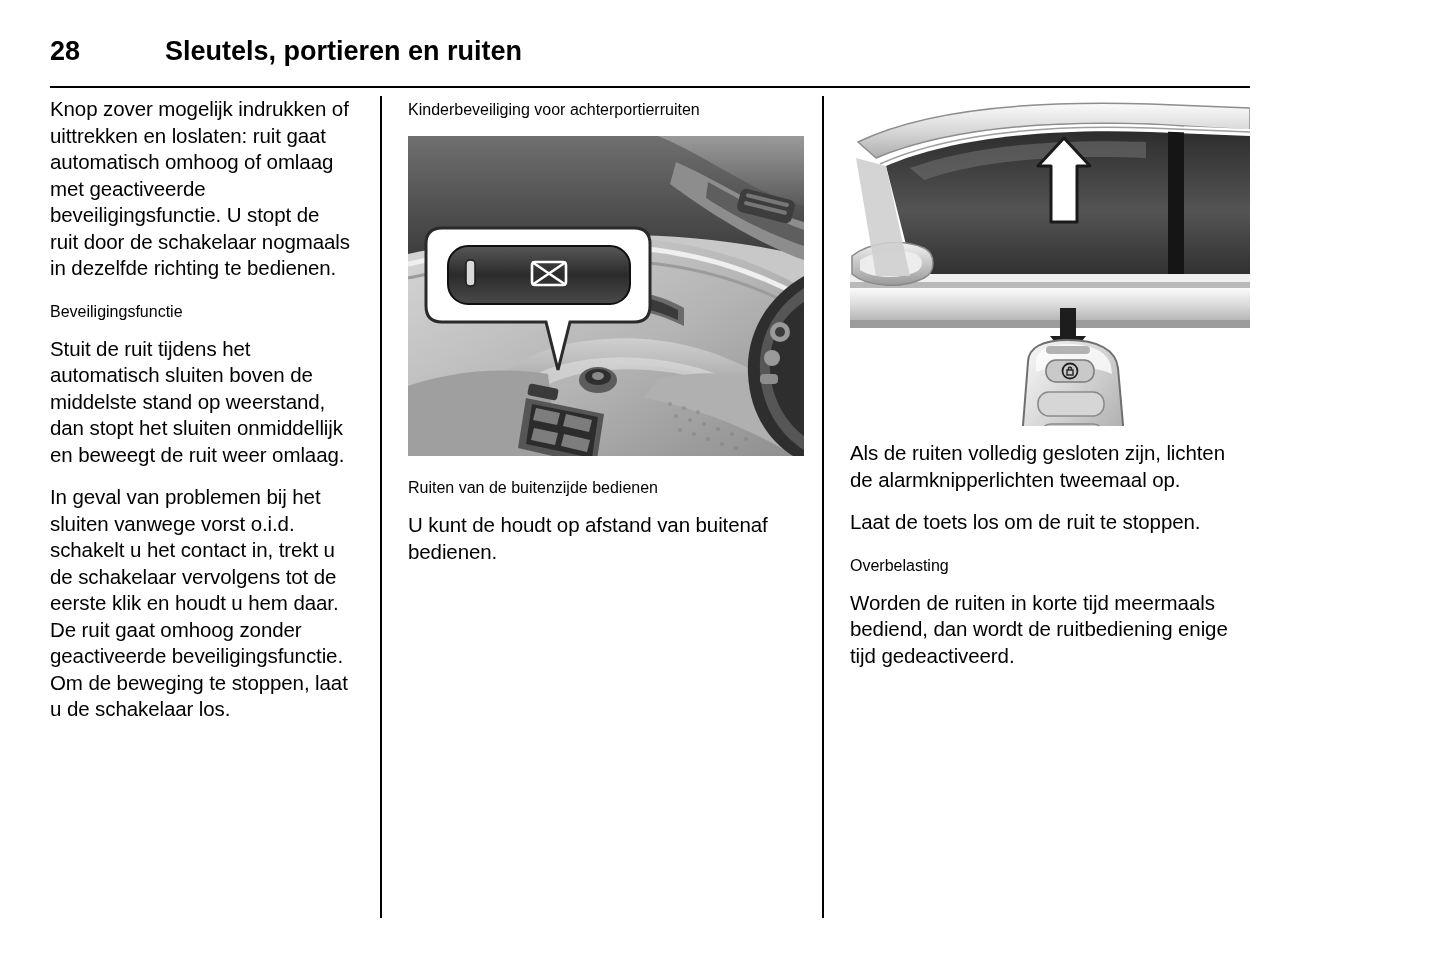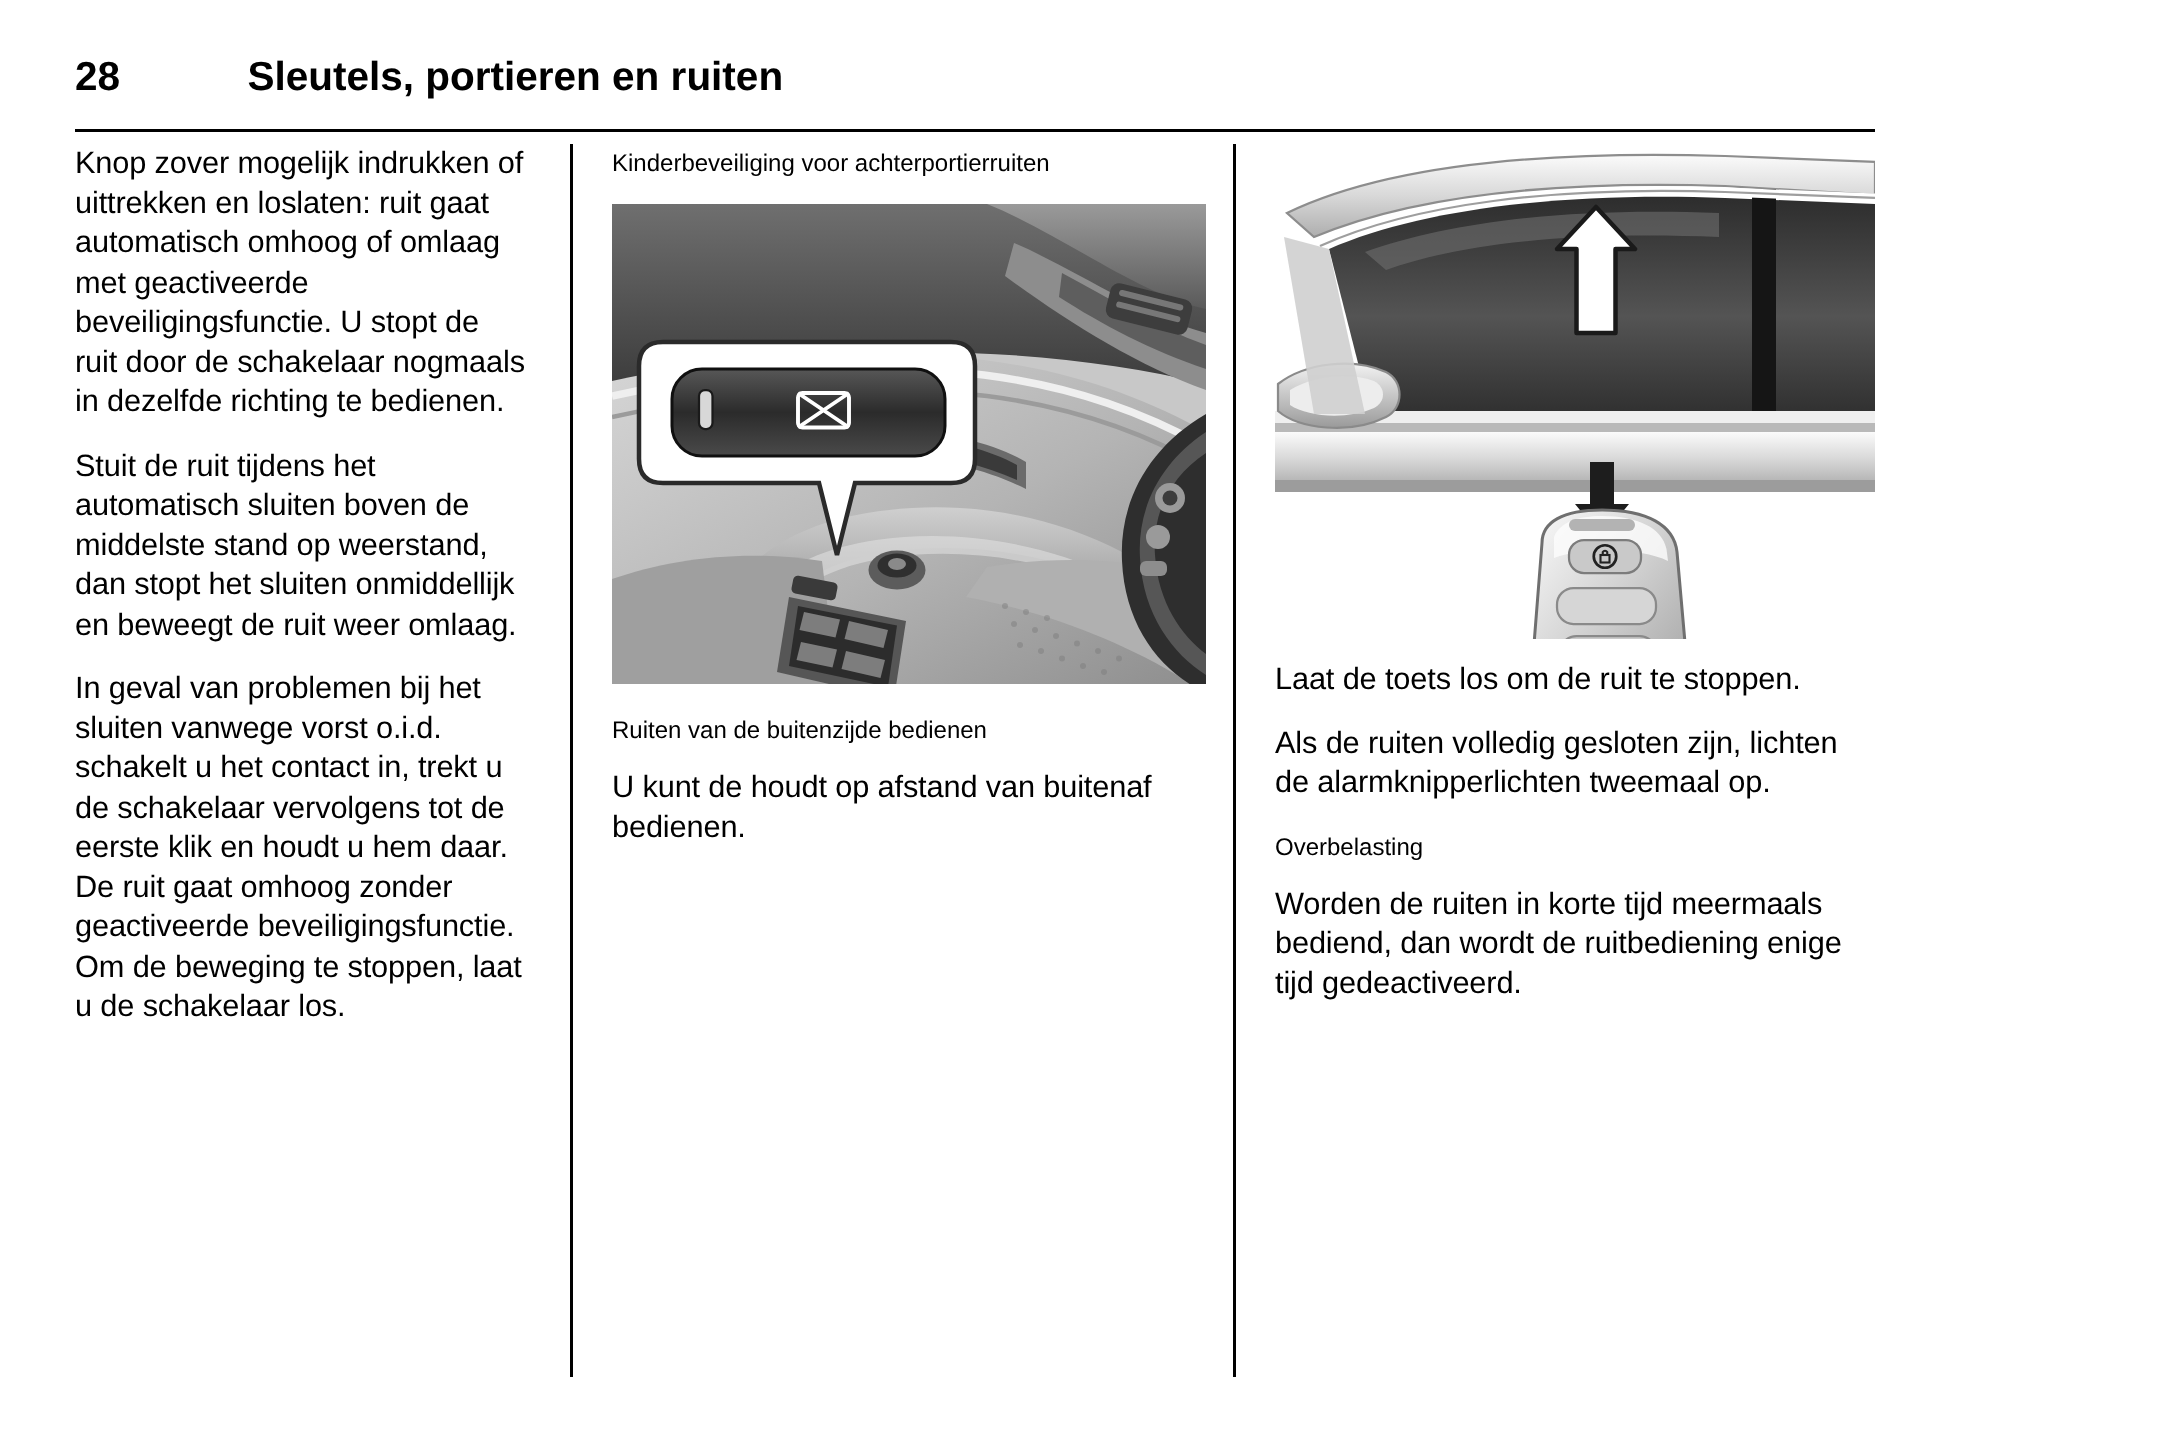--- a/index.html
+++ b/index.html
@@ -162,20 +162,21 @@
 
   <div class="page-header">
     <div class="page-number">28</div>
     <div class="page-title">Sleutels, portieren en ruiten</div>
   </div>
 
   <div class="columns">
 
     <div class="col col-1">
       <p class="para">Knop zover mogelijk indrukken of uittrekken en loslaten: ruit gaat automatisch omhoog of omlaag met geactiveerde beveiligingsfunctie. U stopt de ruit door de schakelaar nogmaals in dezelfde richting te bedienen.</p>
+      <h2 class="sub">Beveiligingsfunctie</h2>
       <p class="para">Stuit de ruit tijdens het automatisch sluiten boven de middelste stand op weerstand, dan stopt het sluiten onmiddellijk en beweegt de ruit weer omlaag.</p>
       <p class="para">In geval van problemen bij het sluiten vanwege vorst o.i.d. schakelt u het contact in, trekt u de schakelaar vervolgens tot de eerste klik en houdt u hem daar. De ruit gaat omhoog zonder geactiveerde beveiligingsfunctie. Om de beweging te stoppen, laat u de schakelaar los.</p>
     </div>
 
     <div class="col-divider"></div>
 
     <div class="col col-2">
       <h2 class="sub tight">Kinderbeveiliging voor achterportierruiten</h2>
 
       <div class="fig-door">
@@ -377,20 +378,20 @@
             <rect x="188" y="296" width="66" height="24" rx="11" fill="#d6d6d6" stroke="#8a8a8a" stroke-width="1.5"></rect>
 
             <rect x="190" y="328" width="64" height="24" rx="11" fill="#cacaca" stroke="#8a8a8a" stroke-width="1.5"></rect>
             <rect x="214" y="334" width="16" height="12" rx="2" fill="none" stroke="#333" stroke-width="1.6"></rect>
 
             <ellipse cx="224" cy="384" rx="56" ry="6" fill="#c4c4c4" opacity="0.6"></ellipse>
           </g>
         </svg>
       </div>
 
+      <p class="para">Als de ruiten volledig gesloten zijn, lichten de alarmknipperlichten tweemaal op.</p>
       <p class="para">Laat de toets los om de ruit te stoppen.</p>
-      <p class="para">Als de ruiten volledig gesloten zijn, lichten de alarmknipperlichten tweemaal op.</p>
       <h2 class="sub">Overbelasting</h2>
       <p class="para">Worden de ruiten in korte tijd meermaals bediend, dan wordt de ruitbediening enige tijd gedeactiveerd.</p>
     </div>
 
   </div>
 </div>
 
 </body></html>

